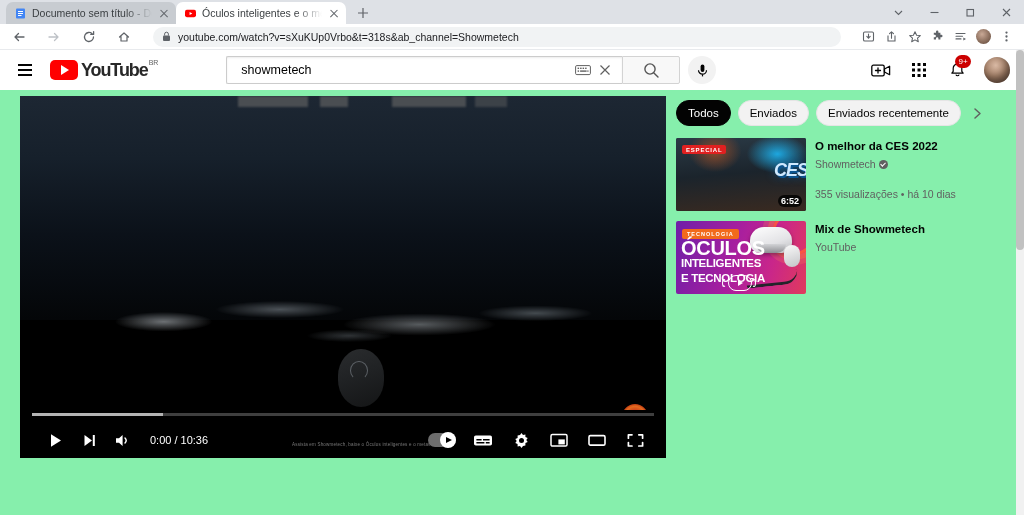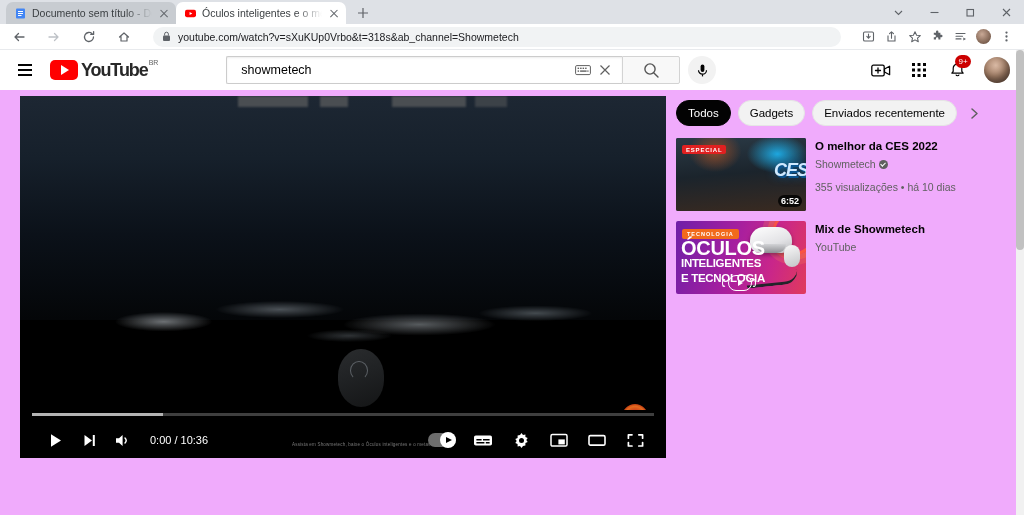--- a/index.html
+++ b/index.html
@@ -62,21 +62,21 @@
   .omnibox .url { font-size: 10.5px; color:#202124; white-space:nowrap; overflow:hidden; }
   .tool-icons { display:flex; align-items:center; gap:2px; }
   .tool-icons .ti { width:21px; height:21px; display:flex; align-items:center; justify-content:center; color:#5f6368; }
   .avatar-chrome {
     width:15px; height:15px; border-radius:50%;
     background: radial-gradient(circle at 40% 35%, #c9a996 0%, #8c6f5e 55%, #5b4336 100%);
     margin: 0 3px;
   }
 
   
-  .yt { flex:1 1 auto; background:#f0abfc; position:relative; overflow:hidden; }
+  .yt { flex:1 1 auto; background:#86efac; position:relative; overflow:hidden; }
   .yt-header {
     height: 40px; display:flex; align-items:center; padding: 0 8px 0 12px;
     background:#fff;
   }
   .hamburger { width:26px; height:26px; display:flex; flex-direction:column; justify-content:center; align-items:center; gap:3.5px; }
   .hamburger span { display:block; width:14px; height:1.4px; background:#030303; }
   .yt-logo { display:flex; align-items:flex-start; margin-left: 12px; }
   .yt-logo .play {
     width: 28px; height: 20px; background:#ff0000; border-radius:5px;
     display:flex; align-items:center; justify-content:center;
@@ -212,21 +212,21 @@
   .thumb { width:130px; height:73px; border-radius:2px; position:relative; overflow:hidden; flex:0 0 130px; }
   .badge-dur {
     position:absolute; right:4px; bottom:4px; background:rgba(0,0,0,.8); color:#fff;
     font-size:9px; padding:1px 3px; border-radius:6px; font-weight:600;
   }
   .rel-meta { flex:1 1 auto; min-width:0; padding-top:1px; }
   .rel-title { font-size:11.5px; font-weight:600; color:#030303; line-height:14px; }
   .rel-channel { font-size:10.5px; color:#606060; margin-top:5px; display:flex; align-items:center; gap:3px; }
   .verified { width:9px; height:9px; border-radius:50%; background:#606060; display:inline-flex; align-items:center; justify-content:center; }
   .verified::after { content:''; width:3.5px; height:1.8px; border-left:1.2px solid #fff; border-bottom:1.2px solid #fff; transform: rotate(-45deg) translate(0px,-0.6px); }
-  .rel-stats { font-size:10.5px; color:#606060; margin-top:11px; }
+  .rel-stats { font-size:10.5px; color:#606060; margin-top:18px; }
 
   
   .t1 { background: linear-gradient(120deg,#1b2b3a 0%, #2a4154 35%, #0e1a24 100%); }
   .t1 .photo {
     position:absolute; inset:0;
     background:
       radial-gradient(ellipse 45px 28px at 78% 22%, #1ea8e0 0%, rgba(30,168,224,0) 68%),
       radial-gradient(ellipse 38px 30px at 30% 18%, #8c4a2a 0%, rgba(140,74,42,0) 70%),
       linear-gradient(175deg, #2b3a46 0%, #1b242c 48%, #3a2a20 100%);
   }
@@ -607,21 +607,21 @@
             </div>
           </div>
         </div>
 
       </div>
 
       <div class="secondary">
 
         <div class="chips">
           <div class="chip active">Todos</div>
-          <div class="chip">Gadgets</div>
+          <div class="chip">Enviados</div>
           <div class="chip">Enviados recentemente</div>
           <div class="chip-next">
             <svg width="11" height="13" viewBox="0 0 11 13">
                 <path d="M3 2l5 4.5L3 11" stroke="#606060" stroke-width="1.5" fill="none" stroke-linecap="round" stroke-linejoin="round"></path>
               </svg>
           </div>
         </div>
 
         <div class="rel-item">
           <div class="thumb t1">

